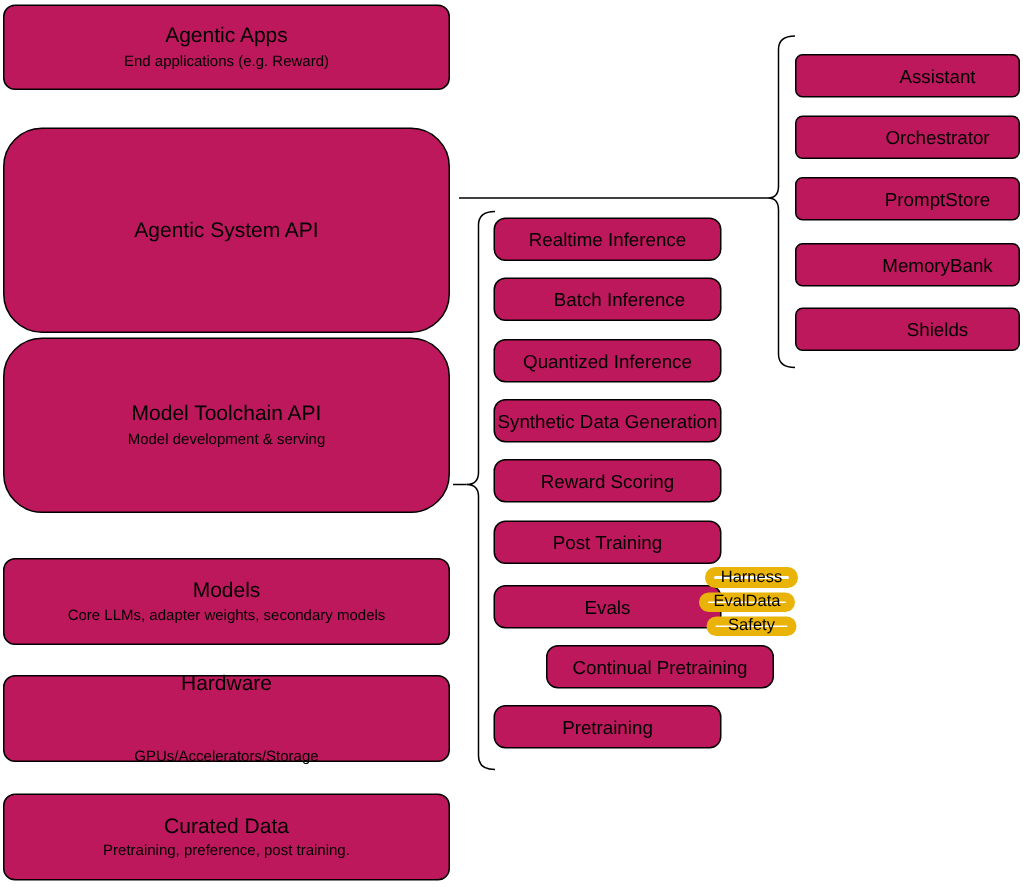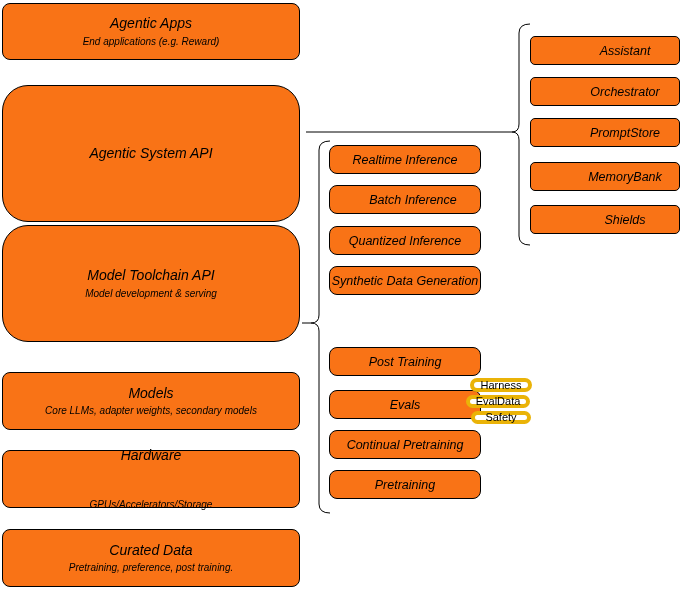--- a/index.html
+++ b/index.html
@@ -2,31 +2,31 @@
 <html><head>
 <meta charset="utf-8">
 <style>
   html,body{margin:0;padding:0;background:#ffffff;}
   .canvas{
     position:relative;width:682px;height:591px;background:#ffffff;
     font-family:"Liberation Sans",sans-serif;color:#000;overflow:hidden;
   }
   .overlay{position:absolute;left:0;top:0;width:682px;height:591px;z-index:1;}
   .node{
-    position:absolute;background:#f97316;border:1px solid #000;box-sizing:border-box;
+    position:absolute;background:#be185d;border:1px solid #000;box-sizing:border-box;
     display:flex;flex-direction:column;align-items:center;justify-content:center;
-    text-align:center;z-index:2;font-style:italic;
+    text-align:center;z-index:2;
   }
   .layer{left:2px;width:298px;}
   .layer .title{font-size:14px;line-height:1.15;}
   .layer .subtitle{font-size:10px;line-height:1.2;margin-top:4px;}
   .svc{left:329px;width:152px;height:29px;border-radius:8px;font-size:12.5px;}
   .comp{left:530px;width:150px;height:29px;border-radius:5px;font-size:12.5px;padding-left:40px;}
   .pill{
-    position:absolute;background:#ffffff;border:4px solid #eab308;box-sizing:border-box;
+    position:absolute;background:#ffffff;border:6px solid #eab308;box-sizing:border-box;
     border-radius:8px;display:flex;align-items:center;justify-content:center;
     font-size:11px;line-height:1;z-index:3;
   }
 </style>
 </head>
 <body>
 
 <div class="canvas">
 
   <svg class="overlay" width="682" height="591" viewBox="0 0 682 591" fill="none" stroke="#000000" stroke-width="1">
@@ -70,27 +70,30 @@
   </div>
   <div class="node svc" style="top:185px;padding-left:16px;">
     <span>Batch Inference</span>
   </div>
   <div class="node svc" style="top:226px;">
     <span>Quantized Inference</span>
   </div>
   <div class="node svc" style="top:266px;">
     <span>Synthetic Data Generation</span>
   </div>
+  <div class="node svc" style="top:306px;">
+    <span>Reward Scoring</span>
+  </div>
   <div class="node svc" style="top:347px;">
     <span>Post Training</span>
   </div>
   <div class="node svc" style="top:390px;">
     <span>Evals</span>
   </div>
-  <div class="node svc" style="top:430px;">
+  <div class="node svc" style="top:430px;margin-left:35px;">
     <span>Continual Pretraining</span>
   </div>
   <div class="node svc" style="top:470px;">
     <span>Pretraining</span>
   </div>
 
   <div class="pill" style="left:470px;top:378px;width:62px;height:14px;">
     <span>Harness</span>
   </div>
   <div class="pill" style="left:466px;top:395px;width:64px;height:13px;">

